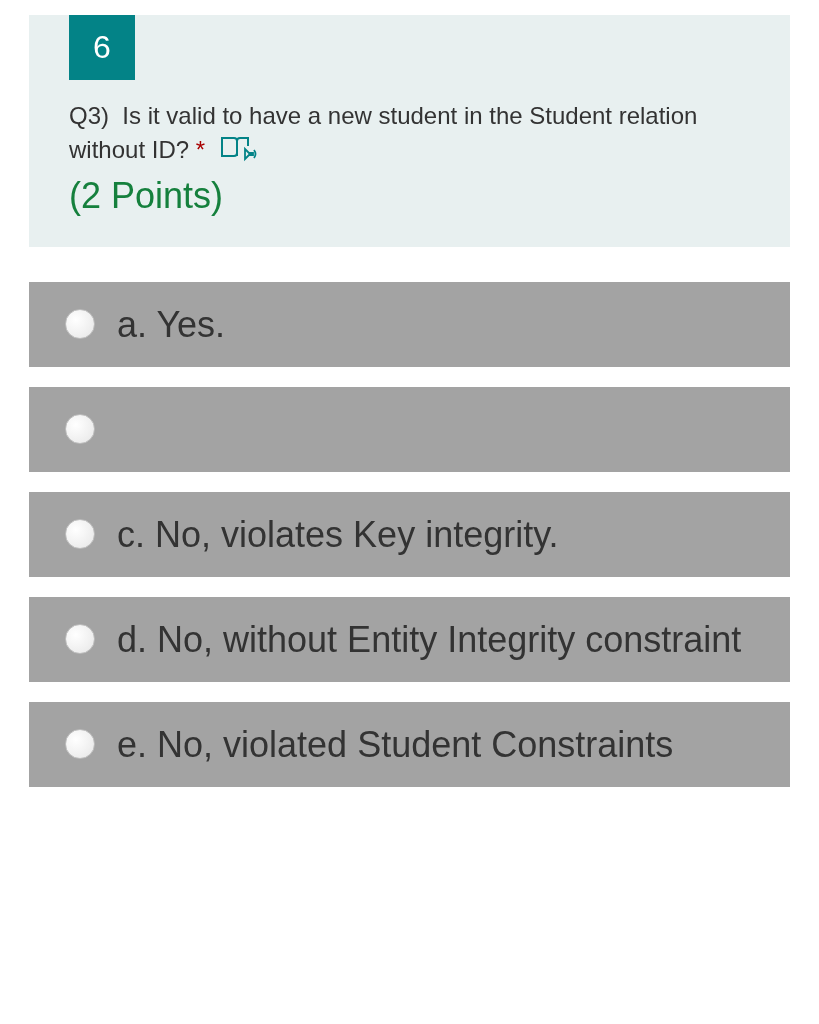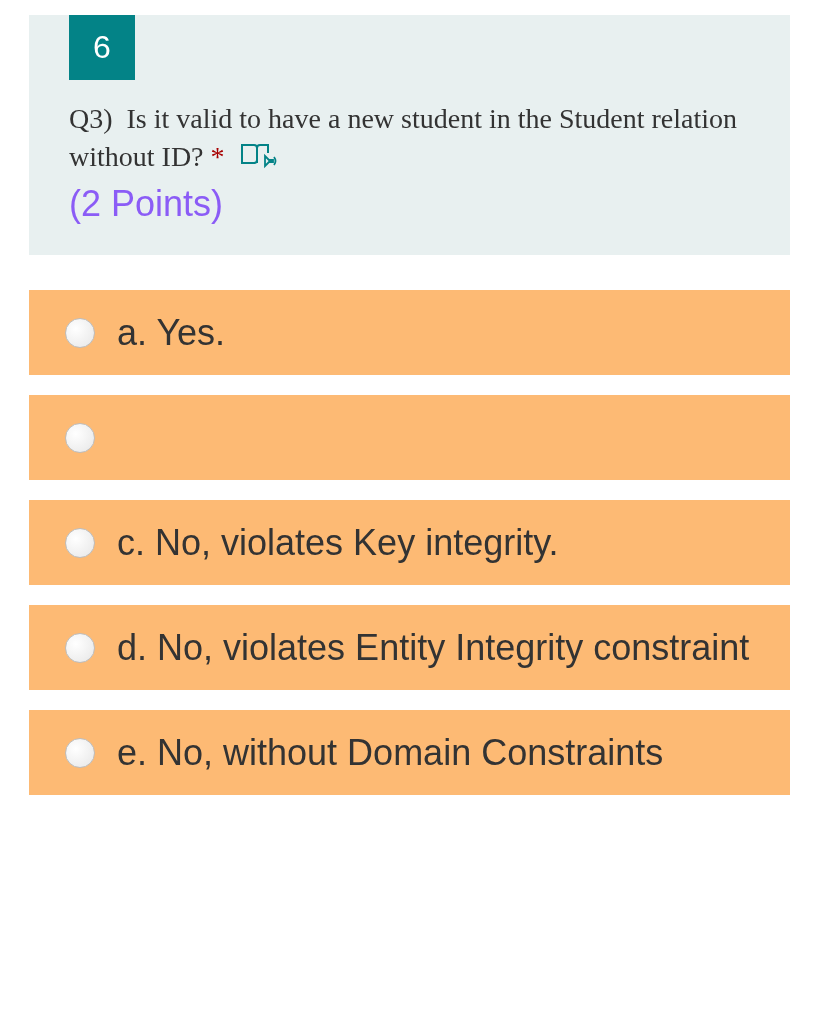--- a/index.html
+++ b/index.html
@@ -24,45 +24,44 @@
       color: #ffffff;
       font-size: 32px;
       font-weight: 400;
       padding: 14px 24px;
       margin-left: 40px;
     }
     .question-text-wrap {
       padding: 20px 40px 0 40px;
     }
     .question-text {
-      font-size: 28px;
+      font-size: 24px;
       line-height: 1.35;
       color: #333333;
       font-weight: 400;
-      font-family: Liberation Serif, serif;
     }
     .required-star {
       color: #a80000;
     }
     .points-text {
       font-size: 36px;
-      color: #8b5cf6;
+      color: #15803d;
       font-weight: 400;
       margin-top: 4px;
     }
     .immersive-icon {
       display: inline-block;
       vertical-align: middle;
       margin-left: 8px;
     }
     .options-container {
       margin: 35px 29px 0 29px;
     }
     .option-row {
-      background: #fdba74;
+      background: #a3a3a3;
       padding: 20px 30px 20px 36px;
       margin-bottom: 20px;
       display: flex;
       align-items: center;
       min-height: 85px;
     }
     .radio-circle {
       width: 30px;
       height: 30px;
       min-width: 30px;
@@ -109,19 +108,19 @@
   </div>
   <div class="option-row">
     <div class="radio-circle"></div>
   </div>
   <div class="option-row">
     <div class="radio-circle"></div>
     <div class="option-label">c. No, violates Key integrity.</div>
   </div>
   <div class="option-row">
     <div class="radio-circle"></div>
-    <div class="option-label">d. No, violates Entity Integrity constraint</div>
+    <div class="option-label">d. No, without Entity Integrity constraint</div>
   </div>
   <div class="option-row">
     <div class="radio-circle"></div>
-    <div class="option-label">e. No, without Domain Constraints</div>
+    <div class="option-label">e. No, violated Student Constraints</div>
   </div>
 </div>
 
 </body></html>

